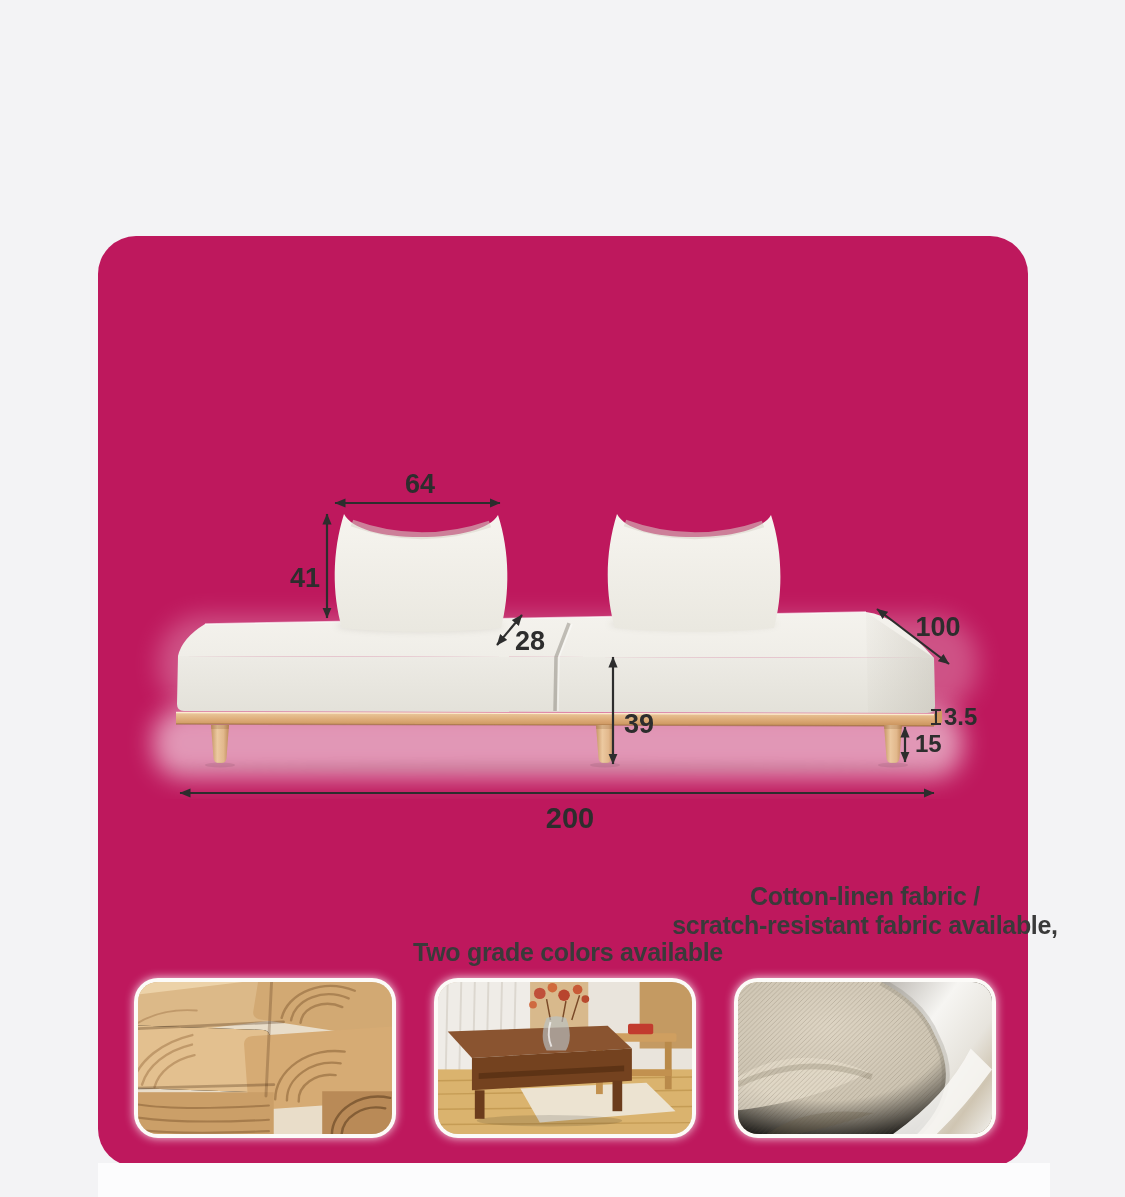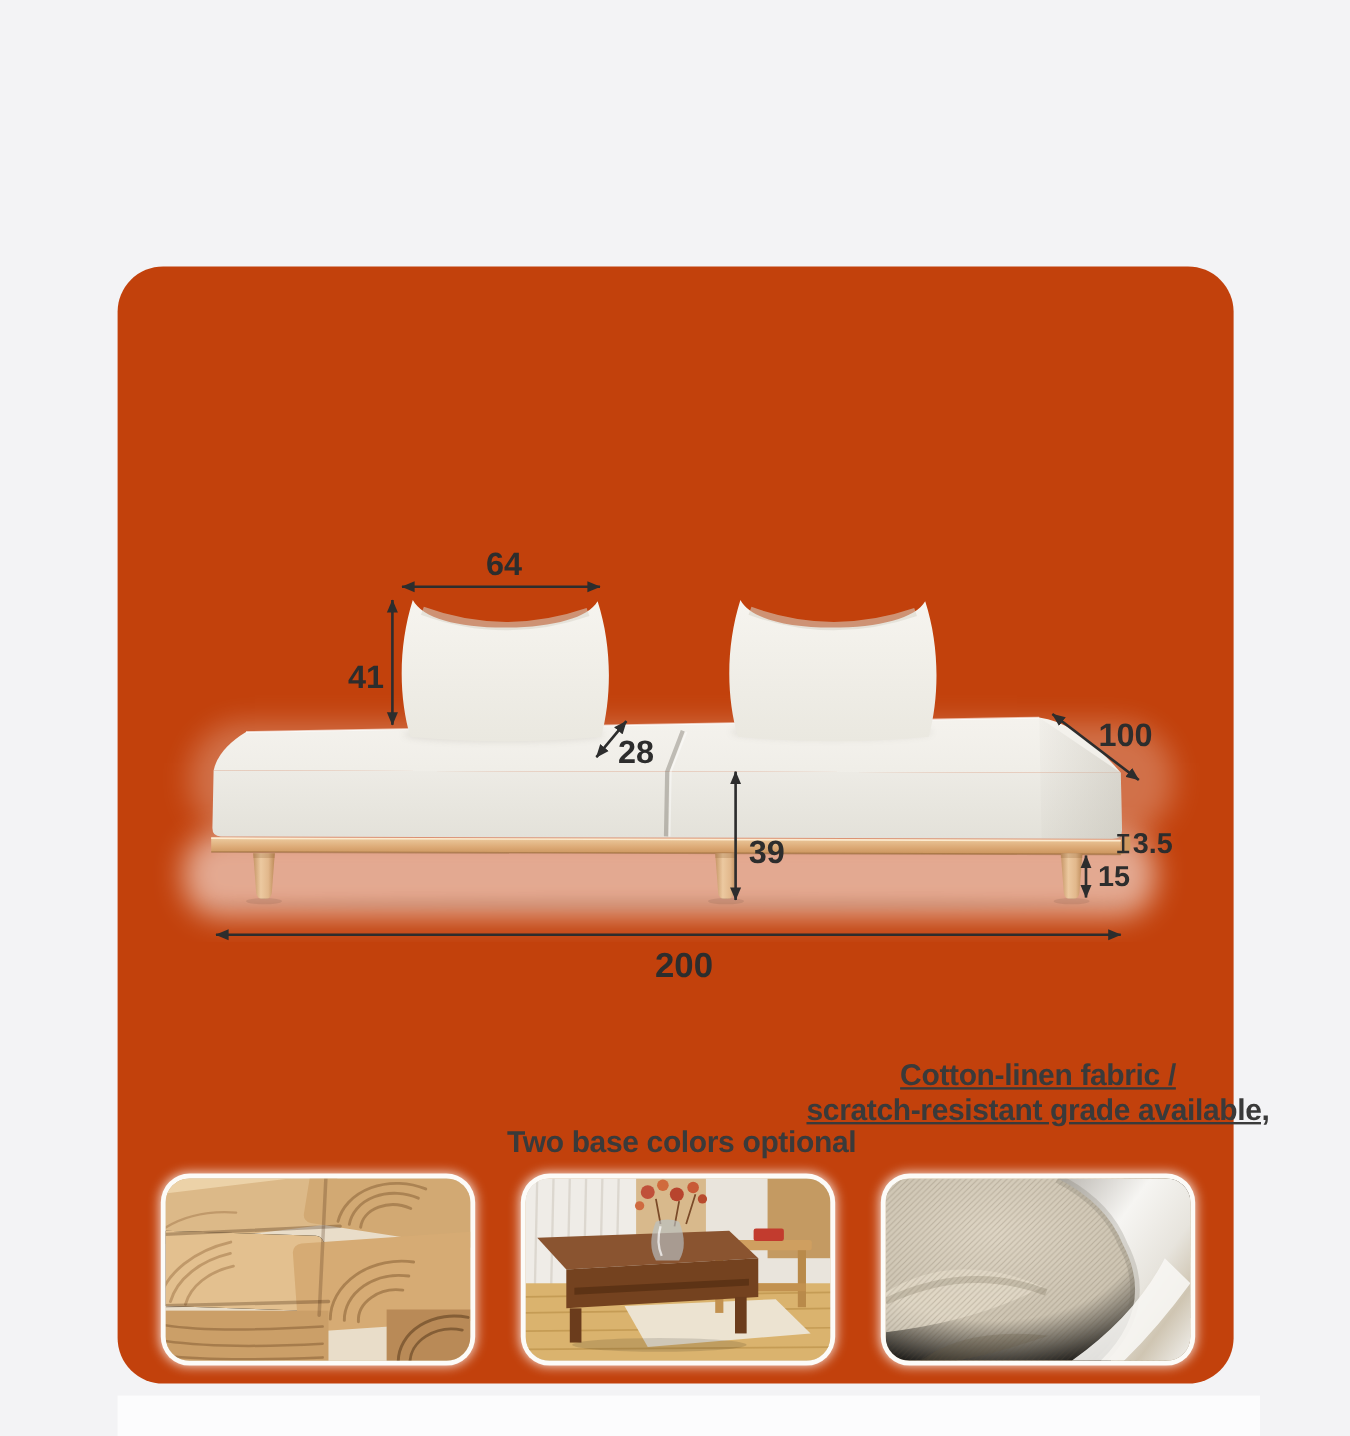--- a/index.html
+++ b/index.html
@@ -4,33 +4,33 @@
 <style>
   html,body{margin:0;padding:0;}
   body{
     width:1125px;height:1197px;position:relative;
     background:#f3f3f5;
     font-family:"Liberation Sans",sans-serif;
     overflow:hidden;
   }
   .page{position:absolute;inset:0;}
   .card{
-    position:absolute;left:98px;top:222px;width:930px;height:931px;
-    background:#c2410c;border-radius:38px;text-align:center;
+    position:absolute;left:98px;top:236px;width:930px;height:931px;
+    background:#be185d;border-radius:38px;text-align:center;
   }
   .sofa-svg{position:absolute;left:0;top:0;width:930px;height:931px;}
   .sofa-svg text{fill:#2d2d2d;font-weight:600;font-family:"Liberation Sans",sans-serif;}
   .dim{stroke:#2d2d2d;stroke-width:2.2;fill:none;}
   .caption{
     position:absolute;color:#3a3a3a;font-size:25px;font-weight:600;
     letter-spacing:-0.3px;text-align:center;line-height:29px;white-space:nowrap;
   }
   .caption-1{left:110px;top:938px;width:310px;}
   .caption-2{left:413px;top:938px;width:310px;}
-  .caption-3{left:637px;top:882px;width:456px;white-space:nowrap;text-decoration:underline;}
+  .caption-3{left:637px;top:882px;width:456px;white-space:nowrap;}
   .photo{
     position:absolute;top:978px;width:262px;height:160px;
     border-radius:24px;border:4px solid rgba(255,255,255,0.92);
     box-sizing:border-box;overflow:hidden;
     box-shadow:0 0 10px rgba(255,255,255,0.85);
     background:#d8c4a4;
   }
   .photo svg{display:block;width:100%;height:100%;}
   .photo-1{left:134px;}
   .photo-2{left:434px;}
@@ -158,24 +158,24 @@
 
         <line class="dim" x1="807" y1="491" x2="807" y2="526" marker-start="url(#ah)" marker-end="url(#ah)"></line>
         <text x="817" y="516" font-size="24" text-anchor="start">15</text>
 
         <line class="dim" x1="82" y1="557" x2="836" y2="557" marker-start="url(#ah)" marker-end="url(#ah)"></line>
         <text x="472" y="592" font-size="29" text-anchor="middle">200</text>
       </g>
     </svg>
   </div>
 
-  <div class="caption caption-2">Two base colors optional</div>
+  <div class="caption caption-2">Two grade colors available</div>
   <div class="caption caption-3">
     <div>Cotton-linen fabric /</div>
-    <div>scratch-resistant grade available,</div>
+    <div>scratch-resistant fabric available,</div>
   </div>
 
   <div class="photo photo-1">
     <svg viewBox="0 0 262 160" preserveAspectRatio="none">
       <rect width="262" height="160" fill="#e9ddc9"></rect>
       <g stroke-linecap="round">
         <g transform="rotate(-7 60 25)">
           <rect x="-25" y="-8" width="175" height="58" rx="6" fill="#dcb988"></rect>
           <rect x="-25" y="-8" width="175" height="14" rx="6" fill="#ecd2a8"></rect>
           <path d="M-10,40 q30,-18 70,-10" stroke="rgba(140,95,51,0.35)" stroke-width="2" fill="none"></path>

